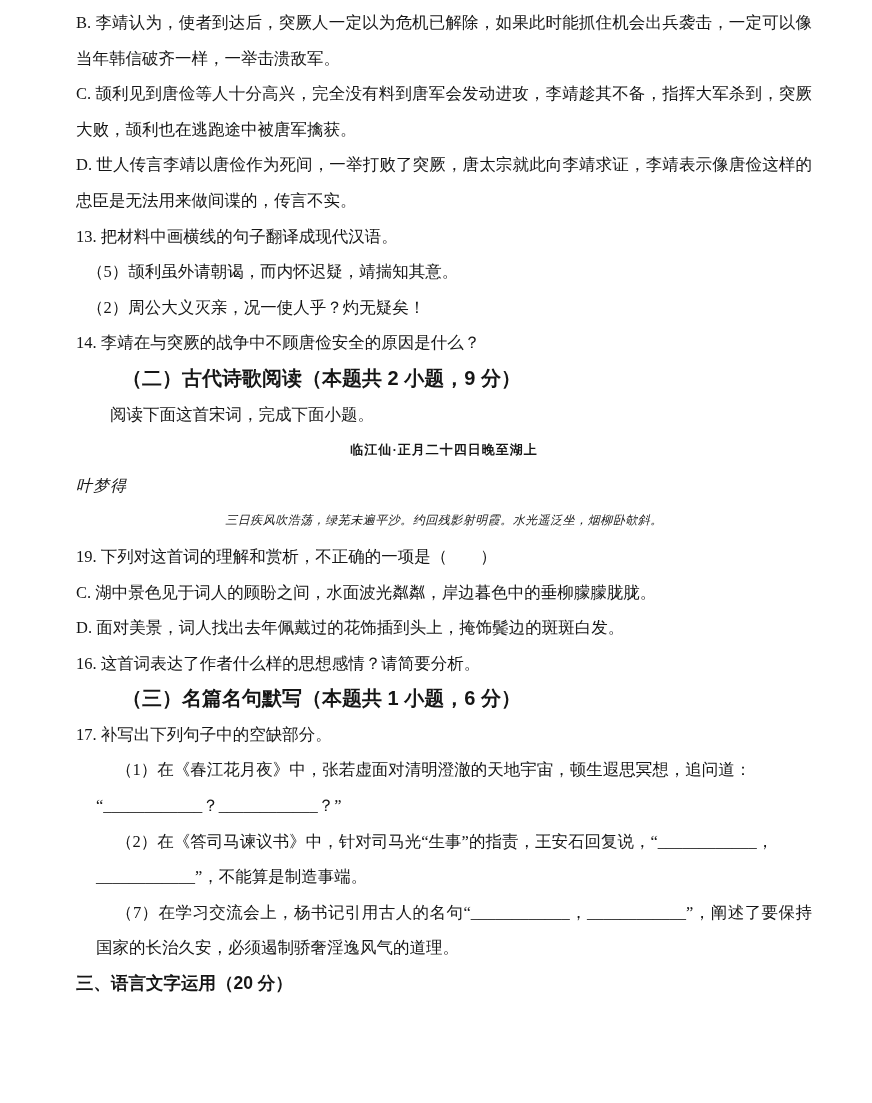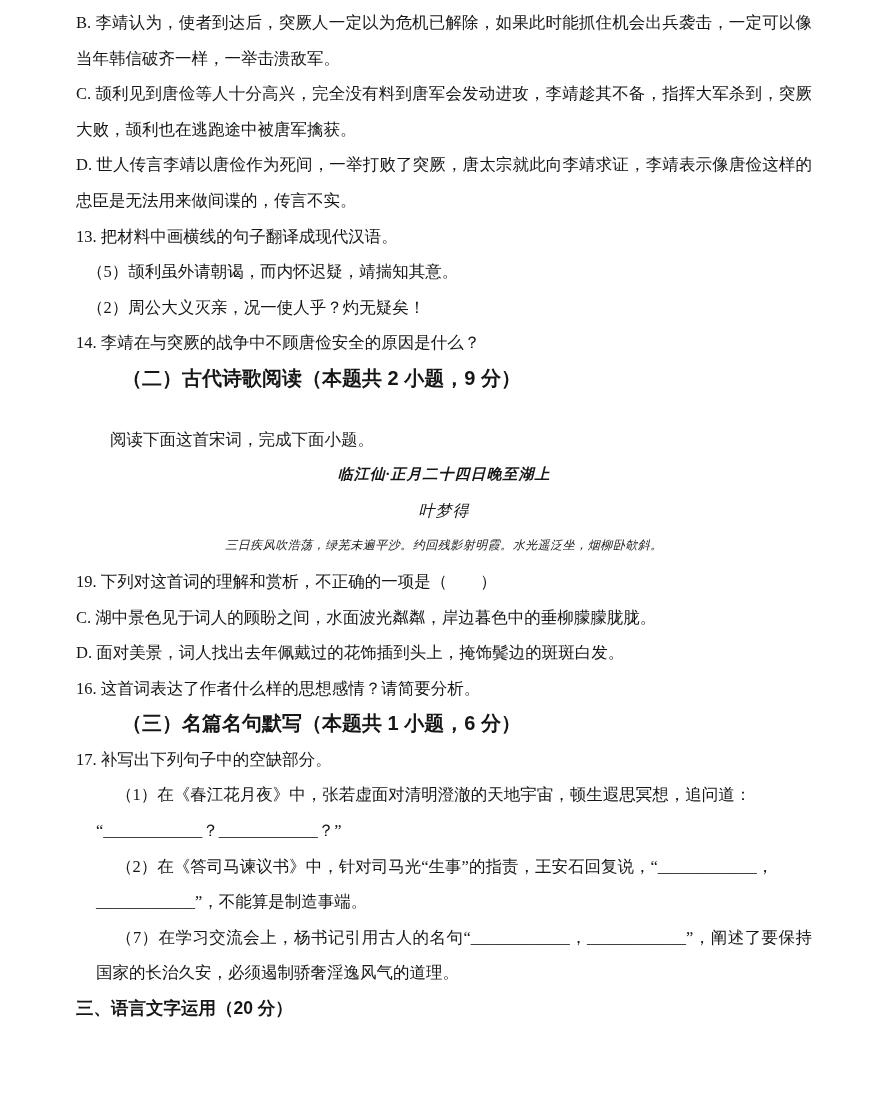--- a/index.html
+++ b/index.html
@@ -29,31 +29,28 @@
   }
   .sect {
     padding-left: 46px;
     font-weight: bold;
     font-size: 20px;
     text-align: left;
     font-family: "Liberation Sans", "DejaVu Sans", sans-serif;
   }
   .intro {
     padding-left: 34px;
-    margin-top: 25px;
   }
   .poem-title {
     text-align: center;
     font-weight: bold;
-    font-style: italic;
-    font-size: 15px;
+    font-size: 13px;
     letter-spacing: 1px;
   }
   .poem-author {
-    text-align: center;
     font-style: italic;
     font-size: 16px;
     letter-spacing: 1px;
   }
   .poem-line {
     text-align: center;
     font-style: italic;
     font-size: 12px;
     letter-spacing: 0.5px;
   }

